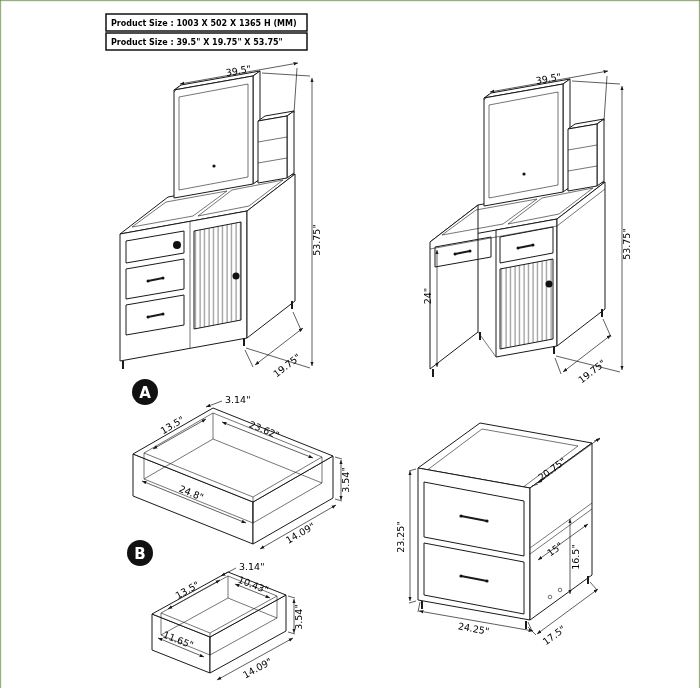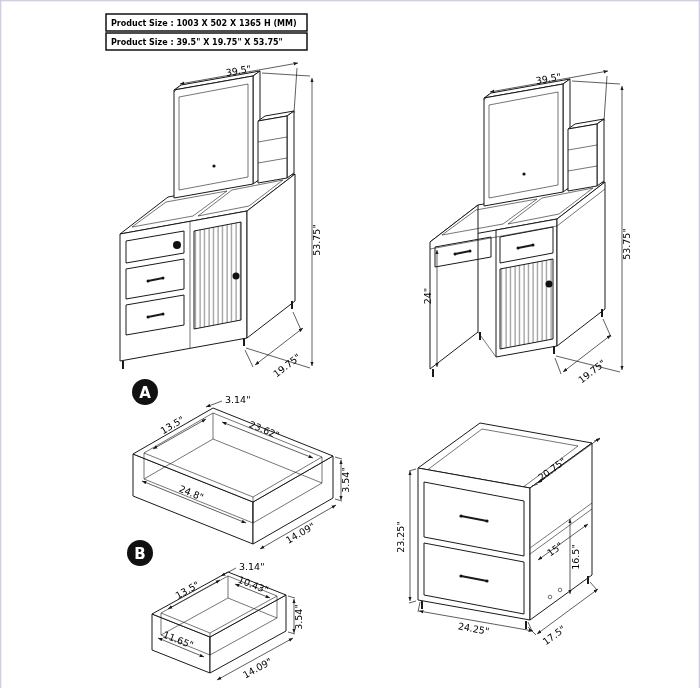--- a/index.html
+++ b/index.html
@@ -1,16 +1,16 @@
 <!DOCTYPE html>
 <html><head>
 <meta charset="utf-8">
 <style>
   html,body{margin:0;padding:0;background:#fff;}
-  .stage{width:700px;height:688px;position:relative;background:#c4b5fd;}
+  .stage{width:700px;height:688px;position:relative;background:#4d7c0f;}
   svg{display:block;}
   .ln{fill:none;stroke:#1a1a1a;stroke-width:1;stroke-linejoin:round;}
   .ln2{fill:#fff;stroke:#1a1a1a;stroke-width:1;stroke-linejoin:round;}
   .thin{fill:none;stroke:#1a1a1a;stroke-width:0.6;}
   .dimln{fill:none;stroke:#1a1a1a;stroke-width:0.7;}
   .dim{font-family:"DejaVu Sans",sans-serif;font-size:9.5px;fill:#000;}
   .hdr{font-family:"DejaVu Sans",sans-serif;font-size:8px;font-weight:bold;fill:#000;}
   .badge-letter{font-family:"DejaVu Sans",sans-serif;font-size:15px;font-weight:bold;fill:#fff;}
   .dark{fill:#111;stroke:none;}
   .handle{stroke:#1a1a1a;stroke-width:2;fill:none;}

